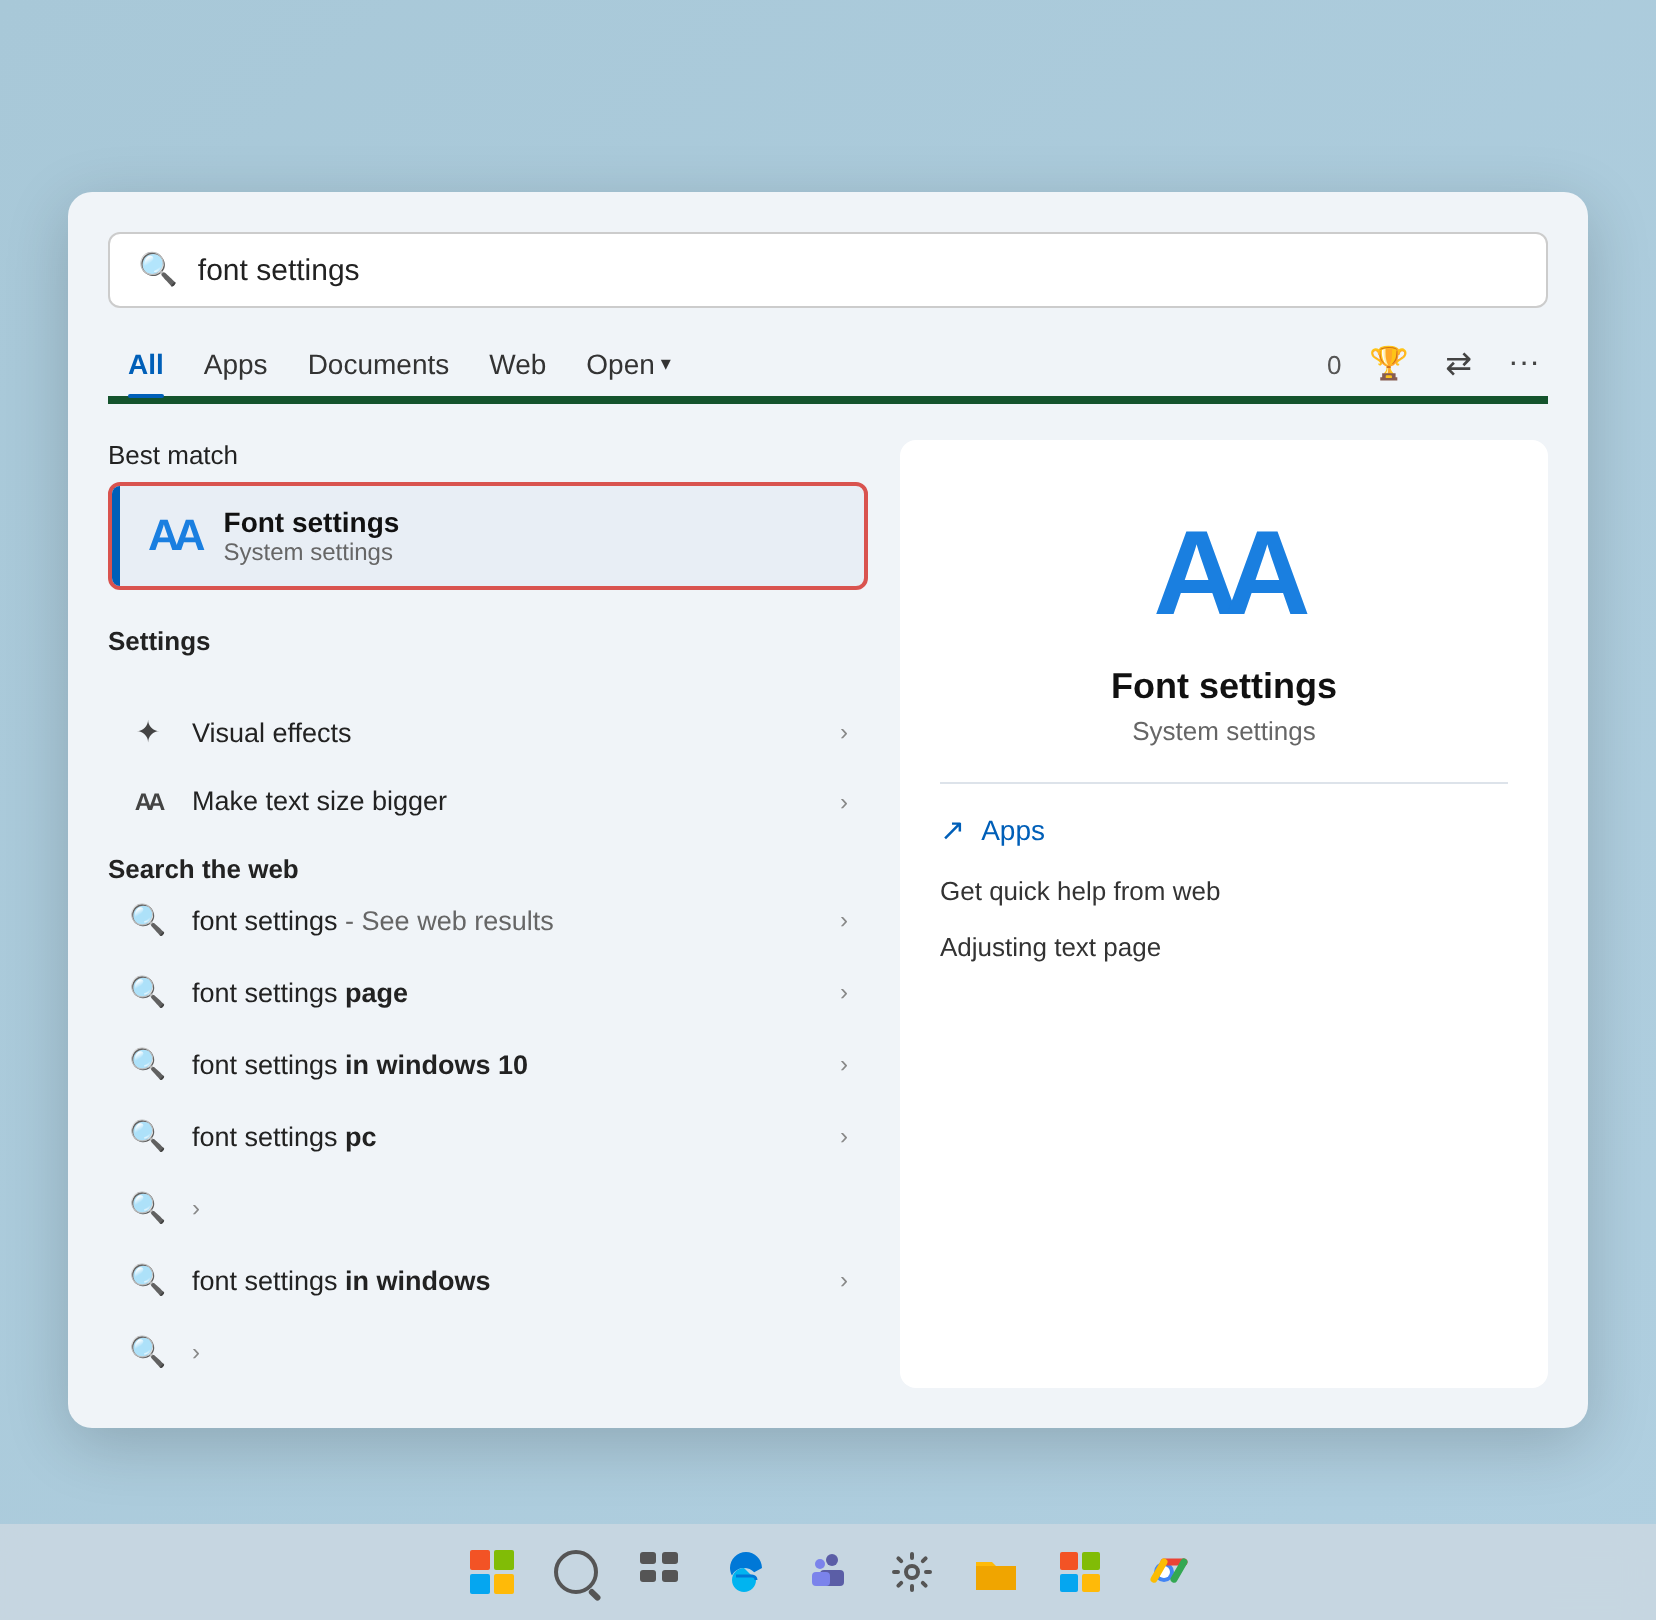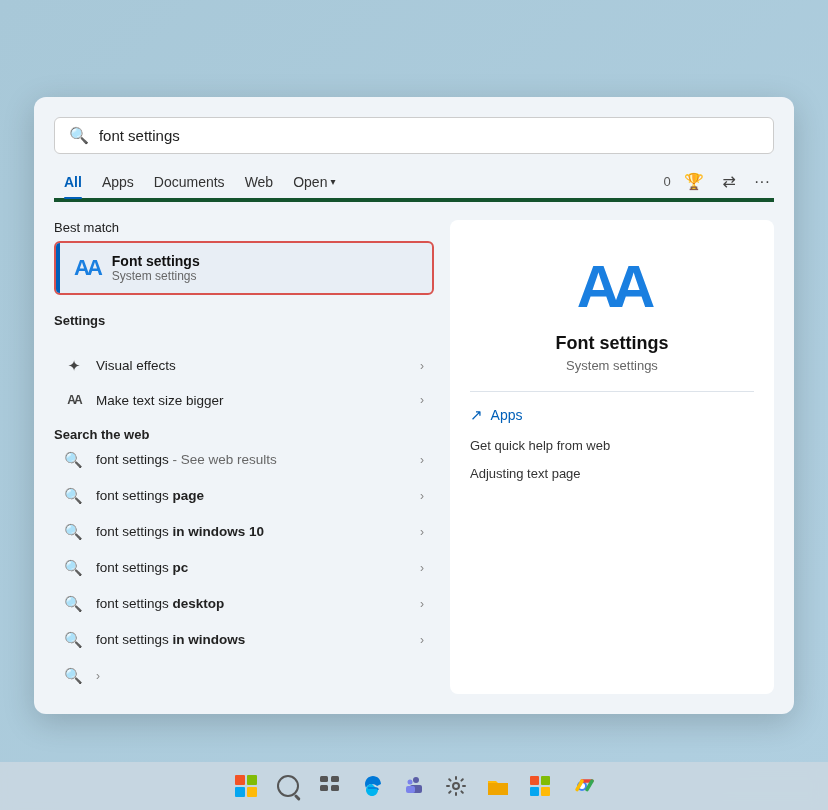--- a/index.html
+++ b/index.html
@@ -435,21 +435,20 @@
         </div>
 
         <div class="list-item">
           <span class="item-icon">🔍</span>
           <span class="item-label">font settings <span class="bold">pc</span></span>
           <span class="chevron">›</span>
         </div>
 
         <div class="list-item">
           <span class="item-icon">🔍</span>
-          <span class="item-label">font settings <span class="bold">desktop</span></span>
           <span class="chevron">›</span>
         </div>
 
         <div class="list-item">
           <span class="item-icon">🔍</span>
           <span class="item-label">font settings <span class="bold">in windows</span></span>
           <span class="chevron">›</span>
         </div>
 
         <div class="list-item">

